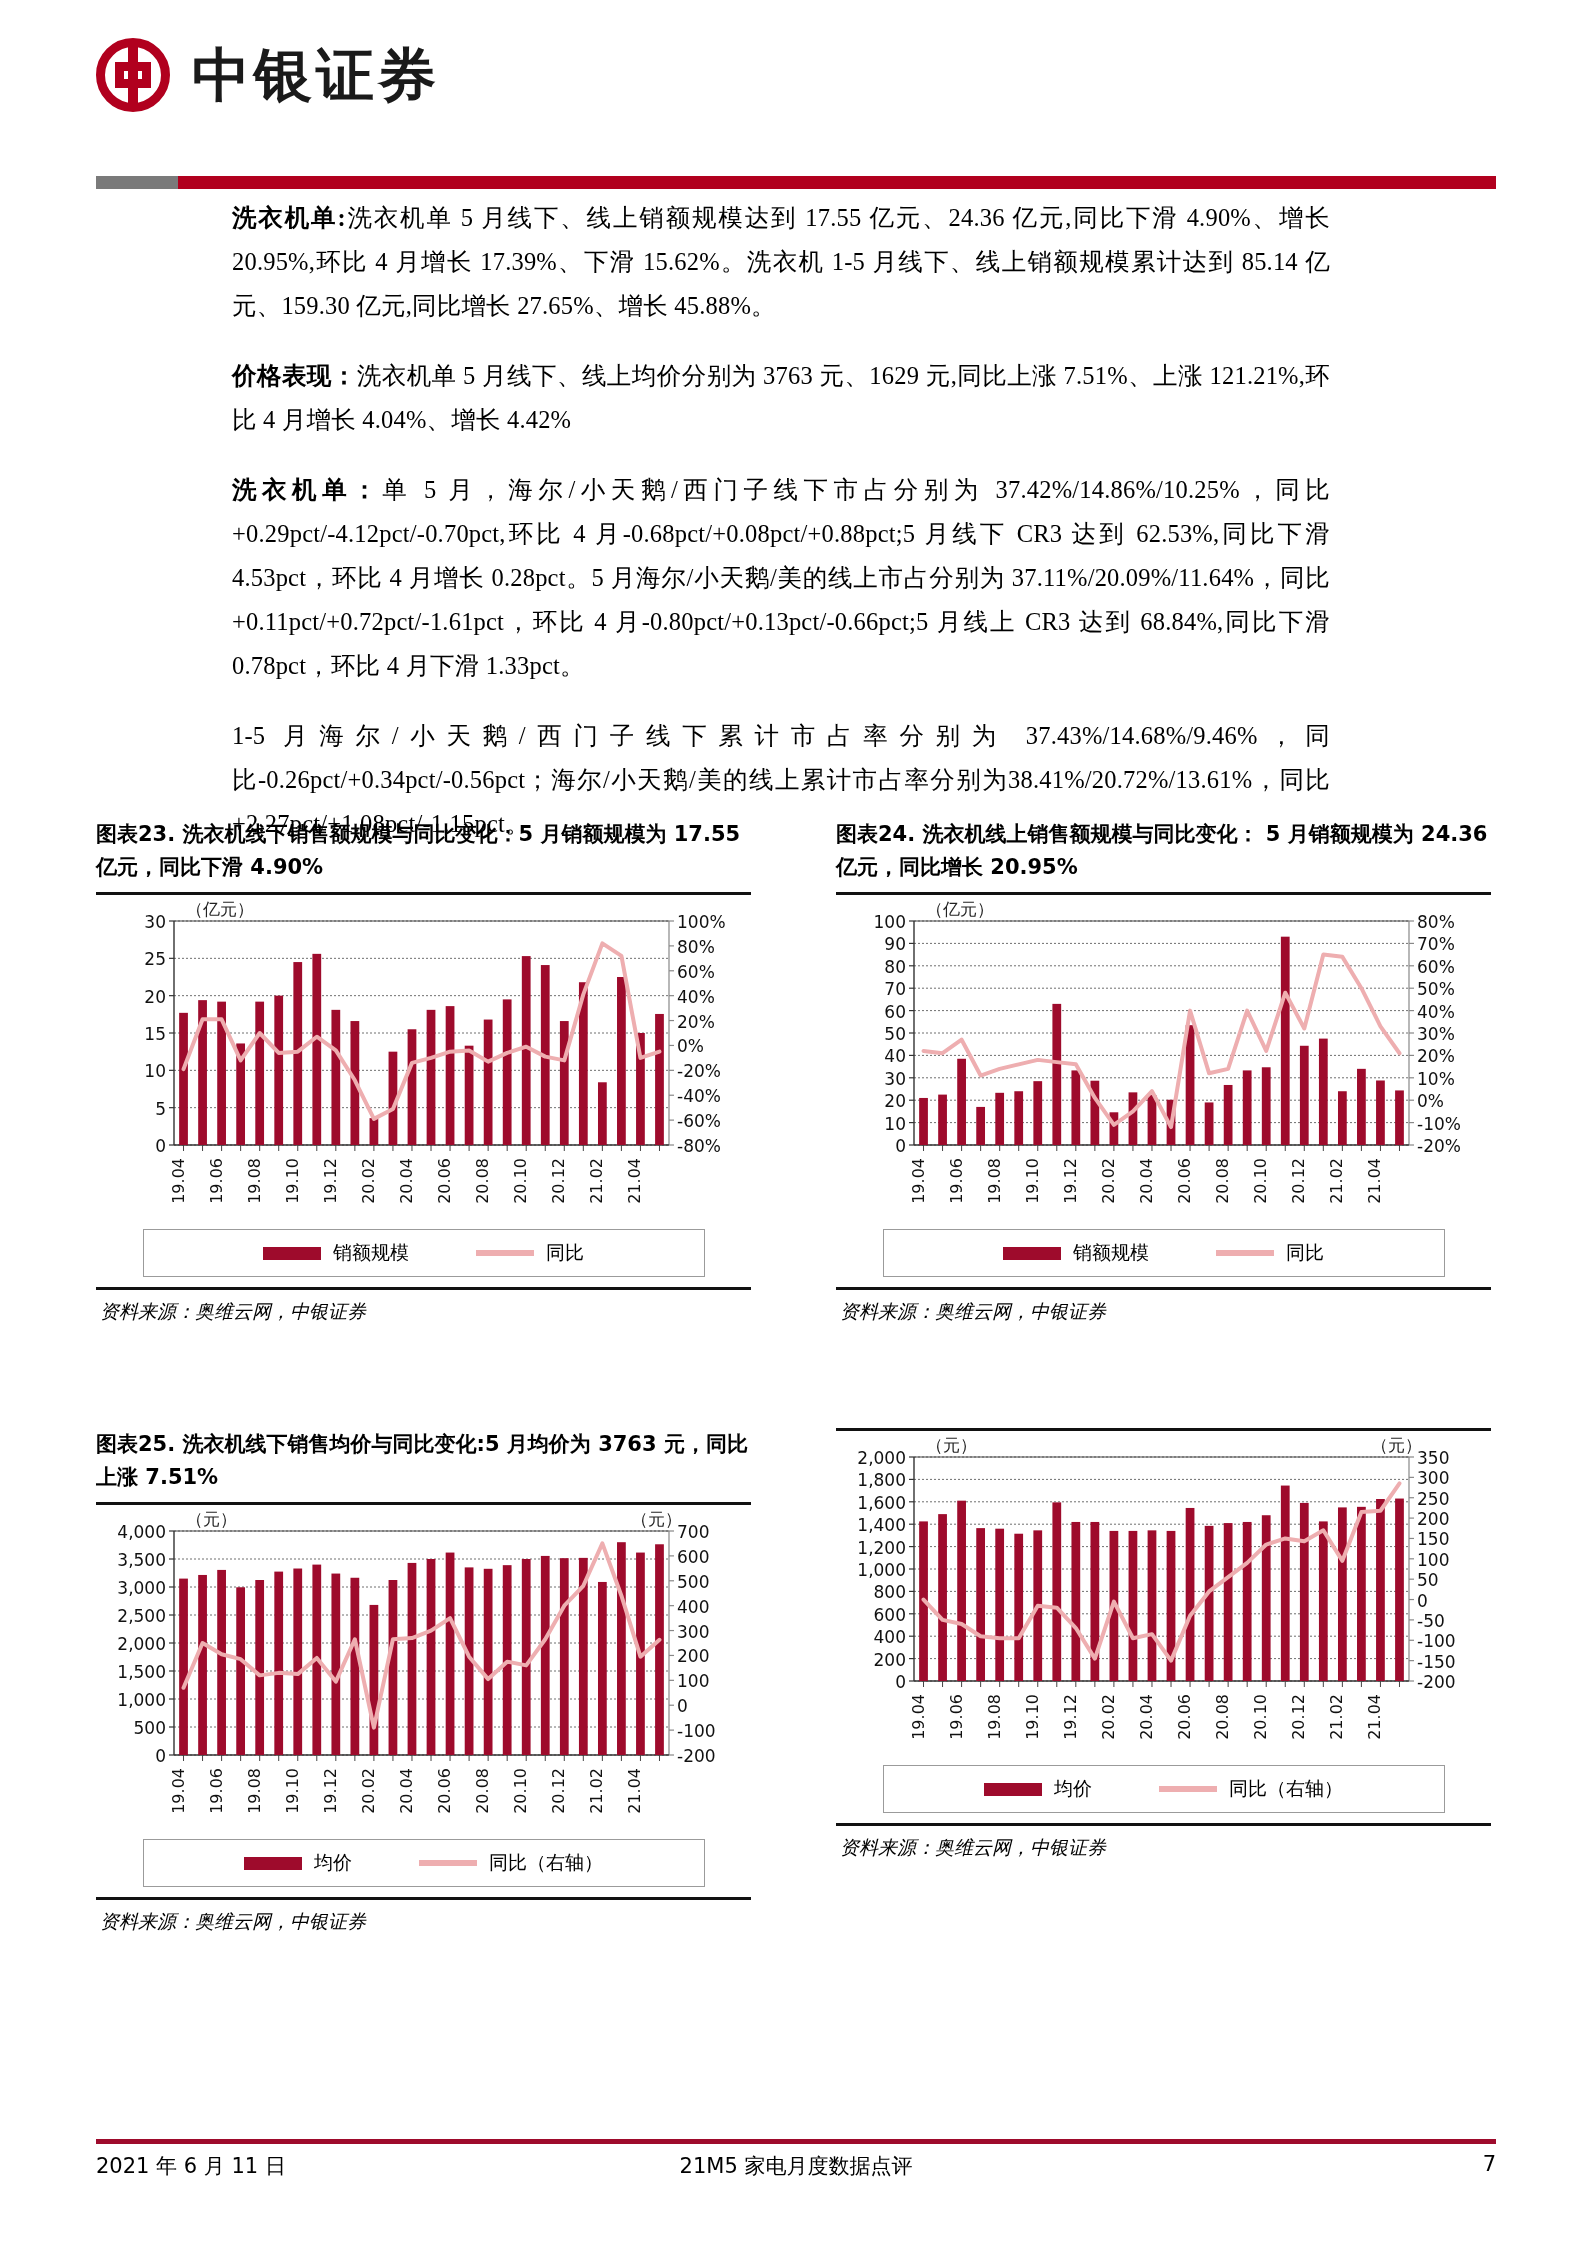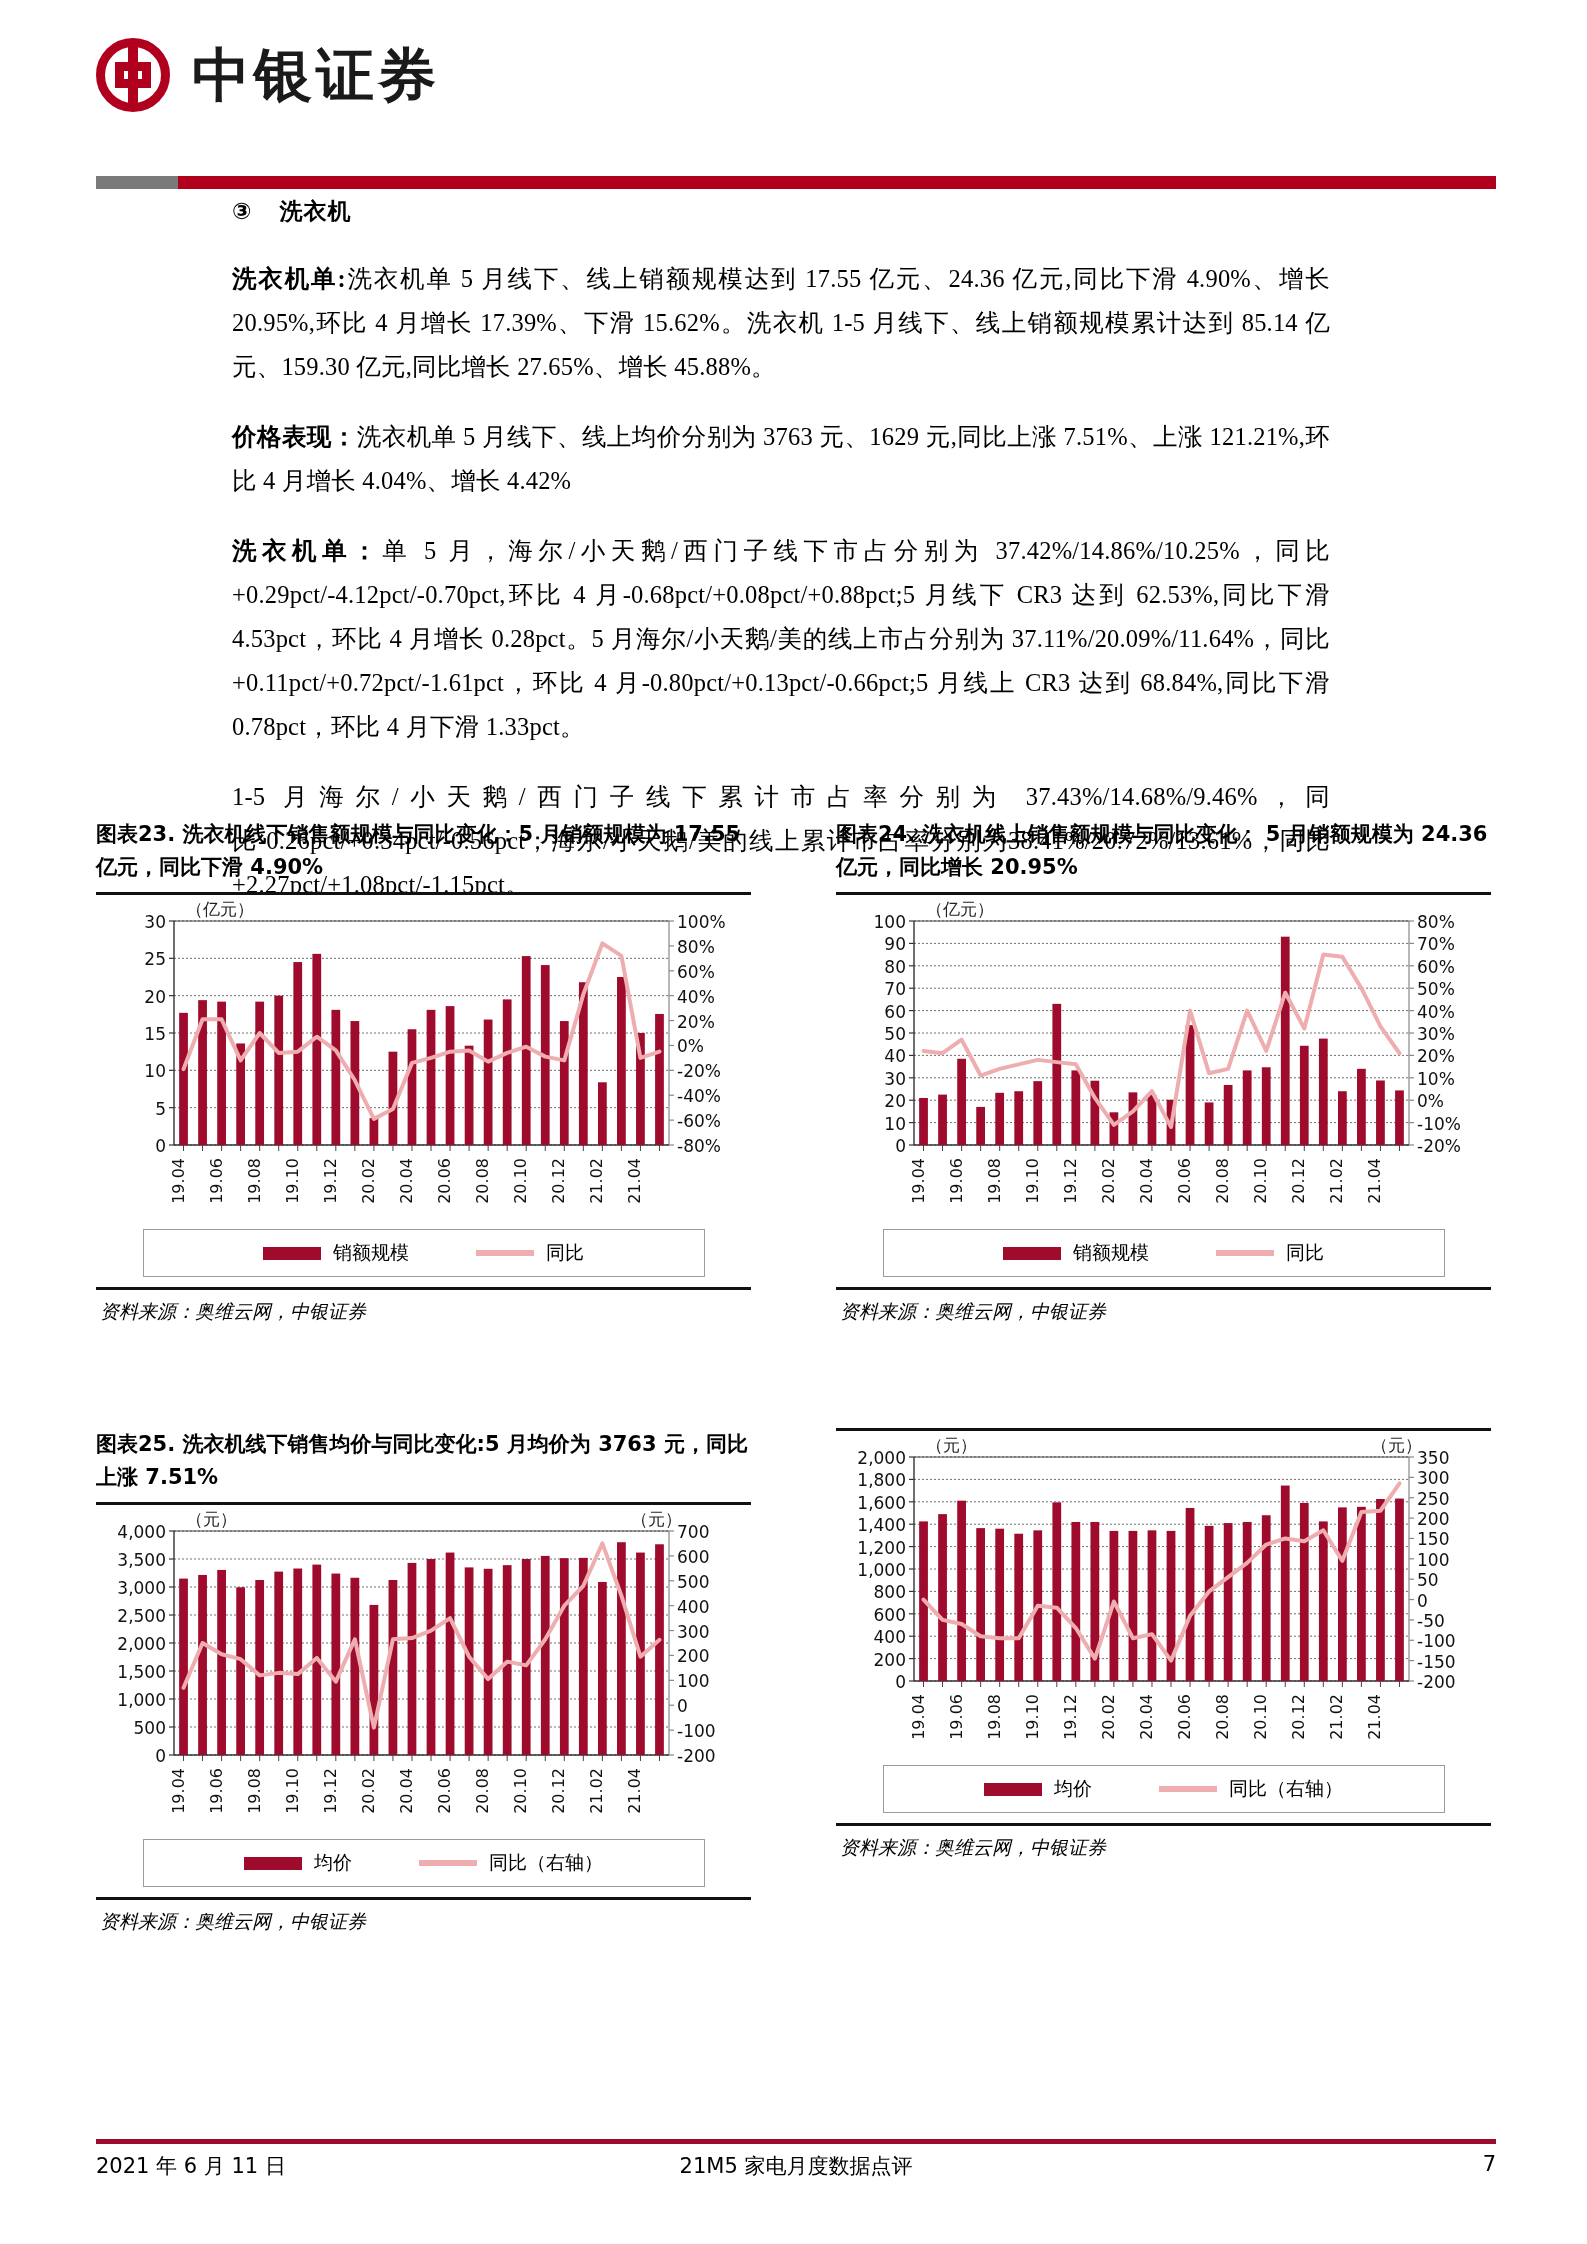--- a/index.html
+++ b/index.html
@@ -91,24 +91,20 @@
         <div class="sq"></div>
         <div class="vbar2"></div>
       </div>
       <div class="logo-text">中银证券</div>
     </div>
     <div class="hdr-rule"></div>
     <div class="hdr-rule-grey"></div>
   </div>
 
   <div class="content">
-    <div class="sec-title">
-      <span>③</span>
-      &nbsp;&nbsp;<span>洗衣机</span>
-    </div>
 
     <p class="para">
       <b>洗衣机单:</b><span>洗衣机单 5 月线下、线上销额规模达到 17.55 亿元、24.36 亿元,同比下滑 4.90%、增长 20.95%,环比 4 月增长 17.39%、下滑 15.62%。洗衣机 1-5 月线下、线上销额规模累计达到 85.14 亿元、159.30 亿元,同比增长 27.65%、增长 45.88%。</span>
     </p>
 
     <p class="para">
       <b>价格表现：</b><span>洗衣机单 5 月线下、线上均价分别为 3763 元、1629 元,同比上涨 7.51%、上涨 121.21%,环比 4 月增长 4.04%、增长 4.42%</span>
     </p>
 
     <p class="para">

